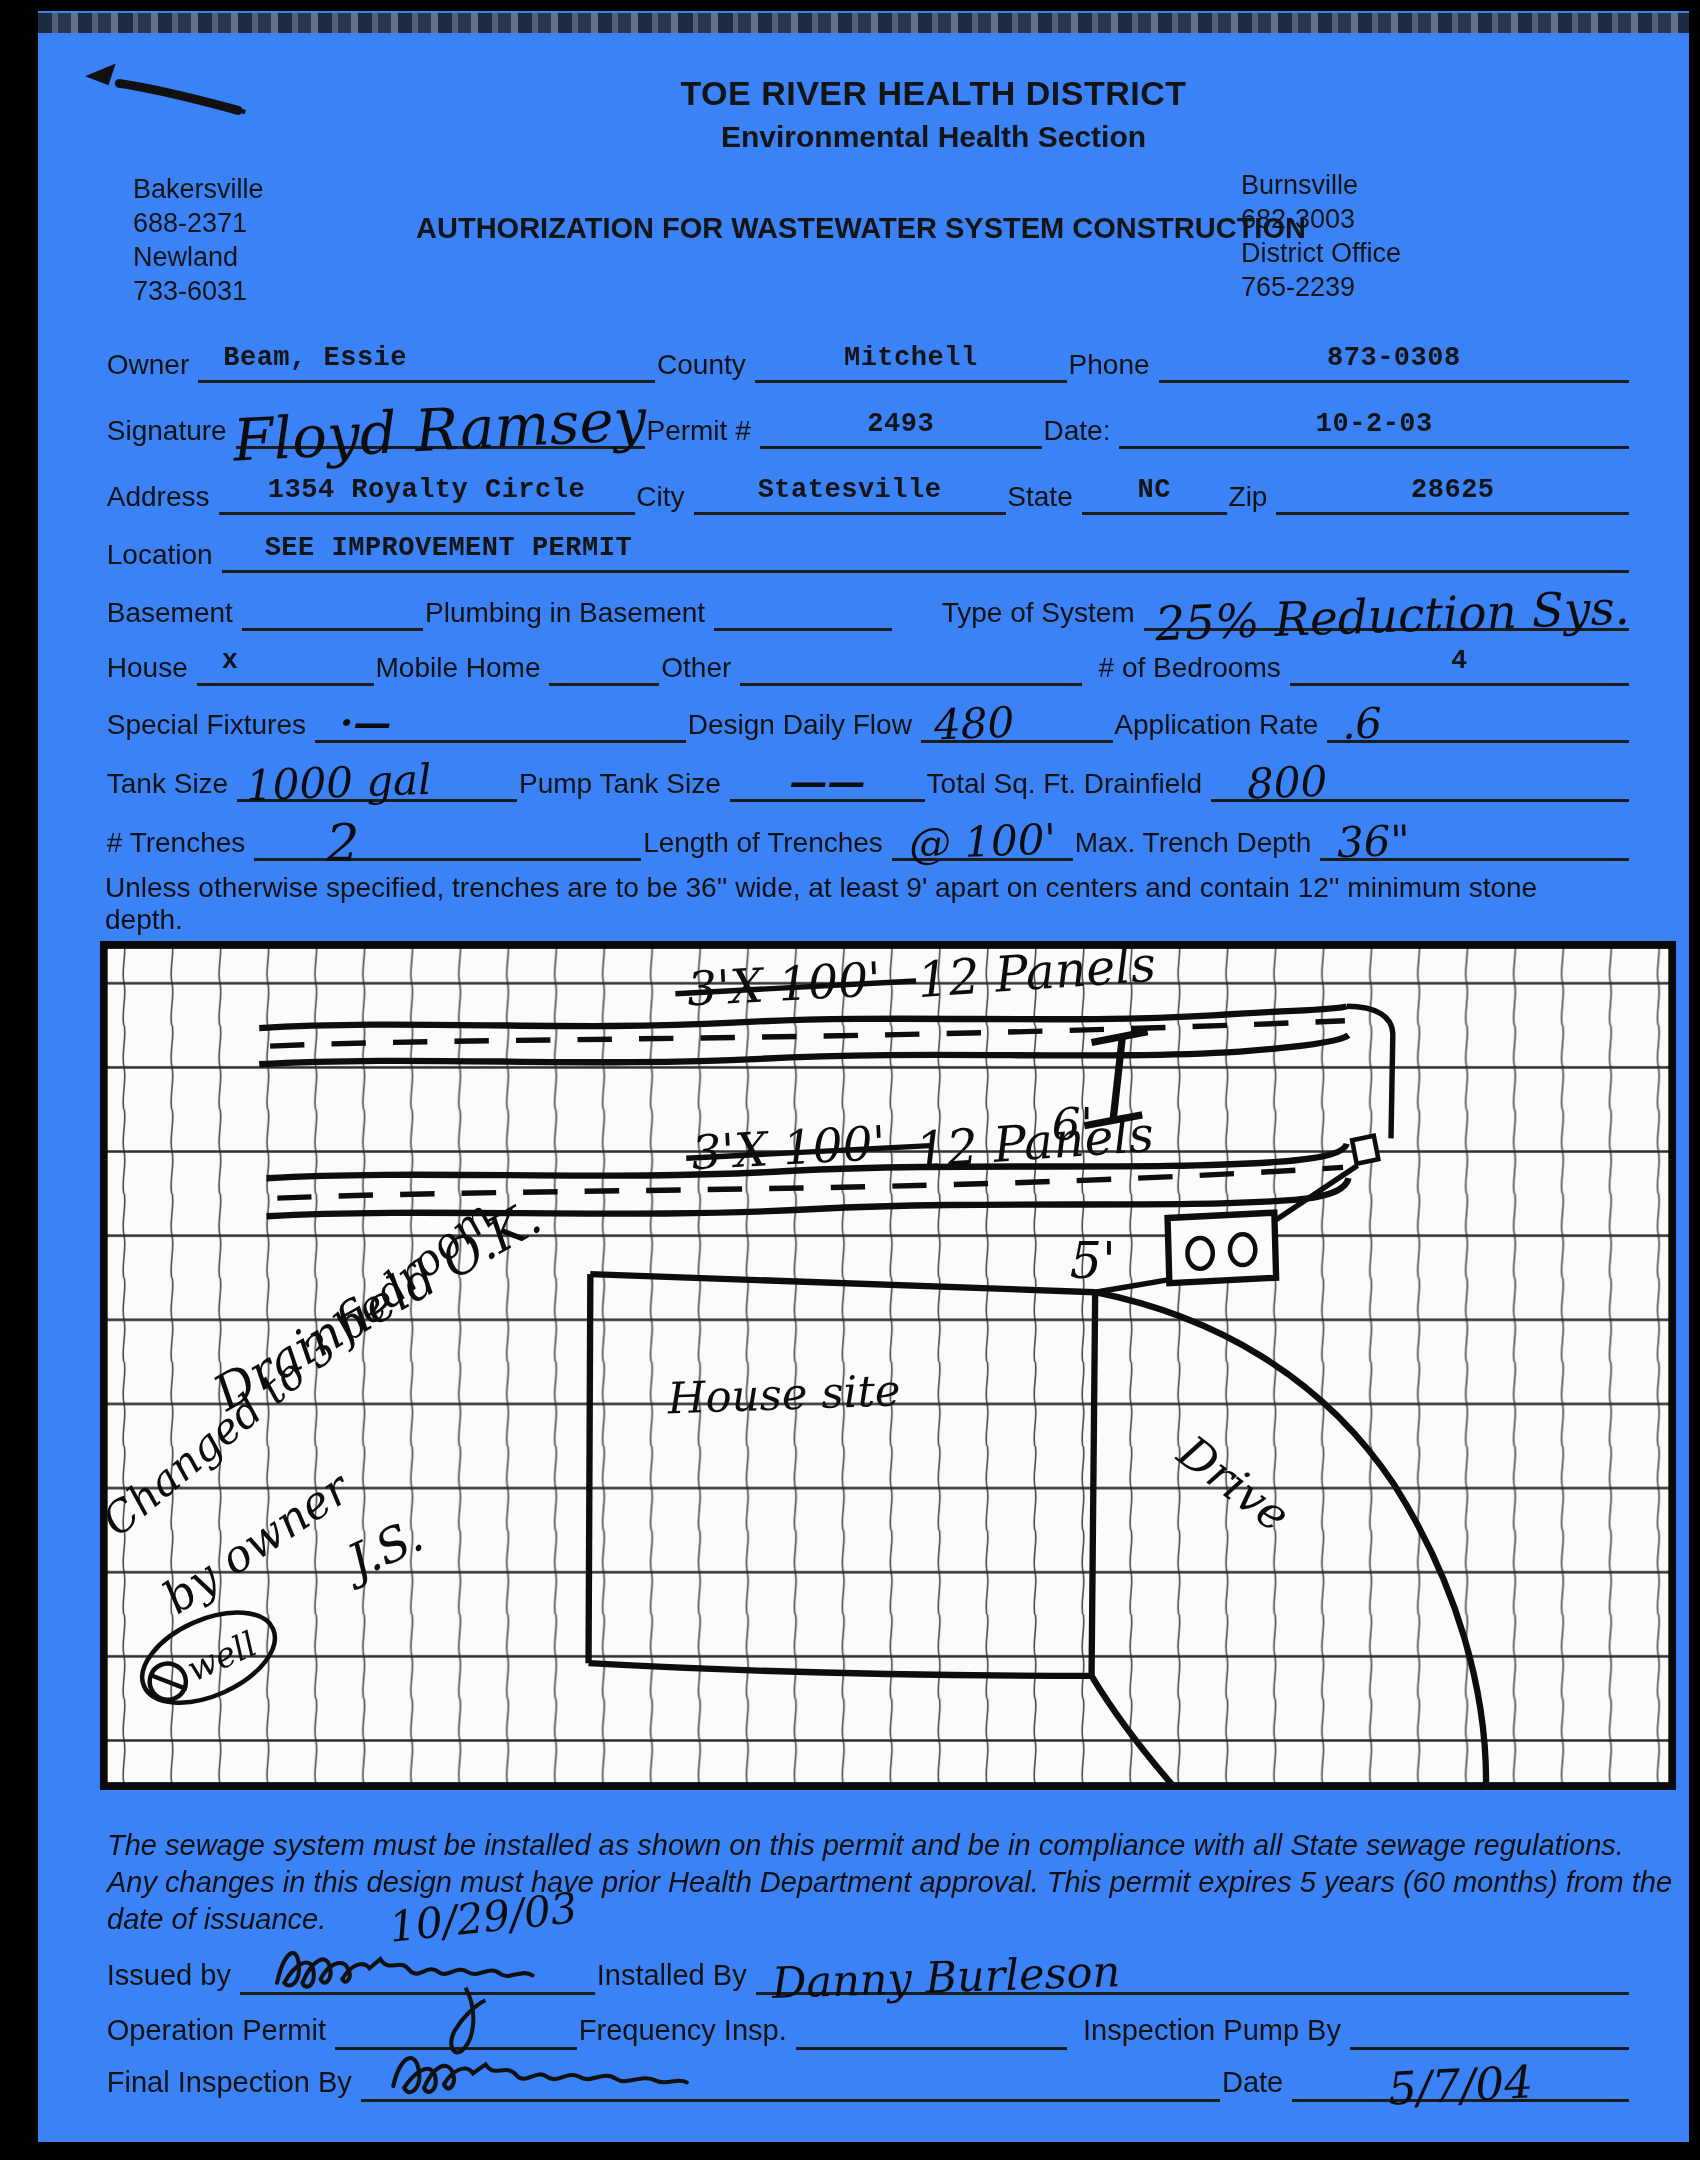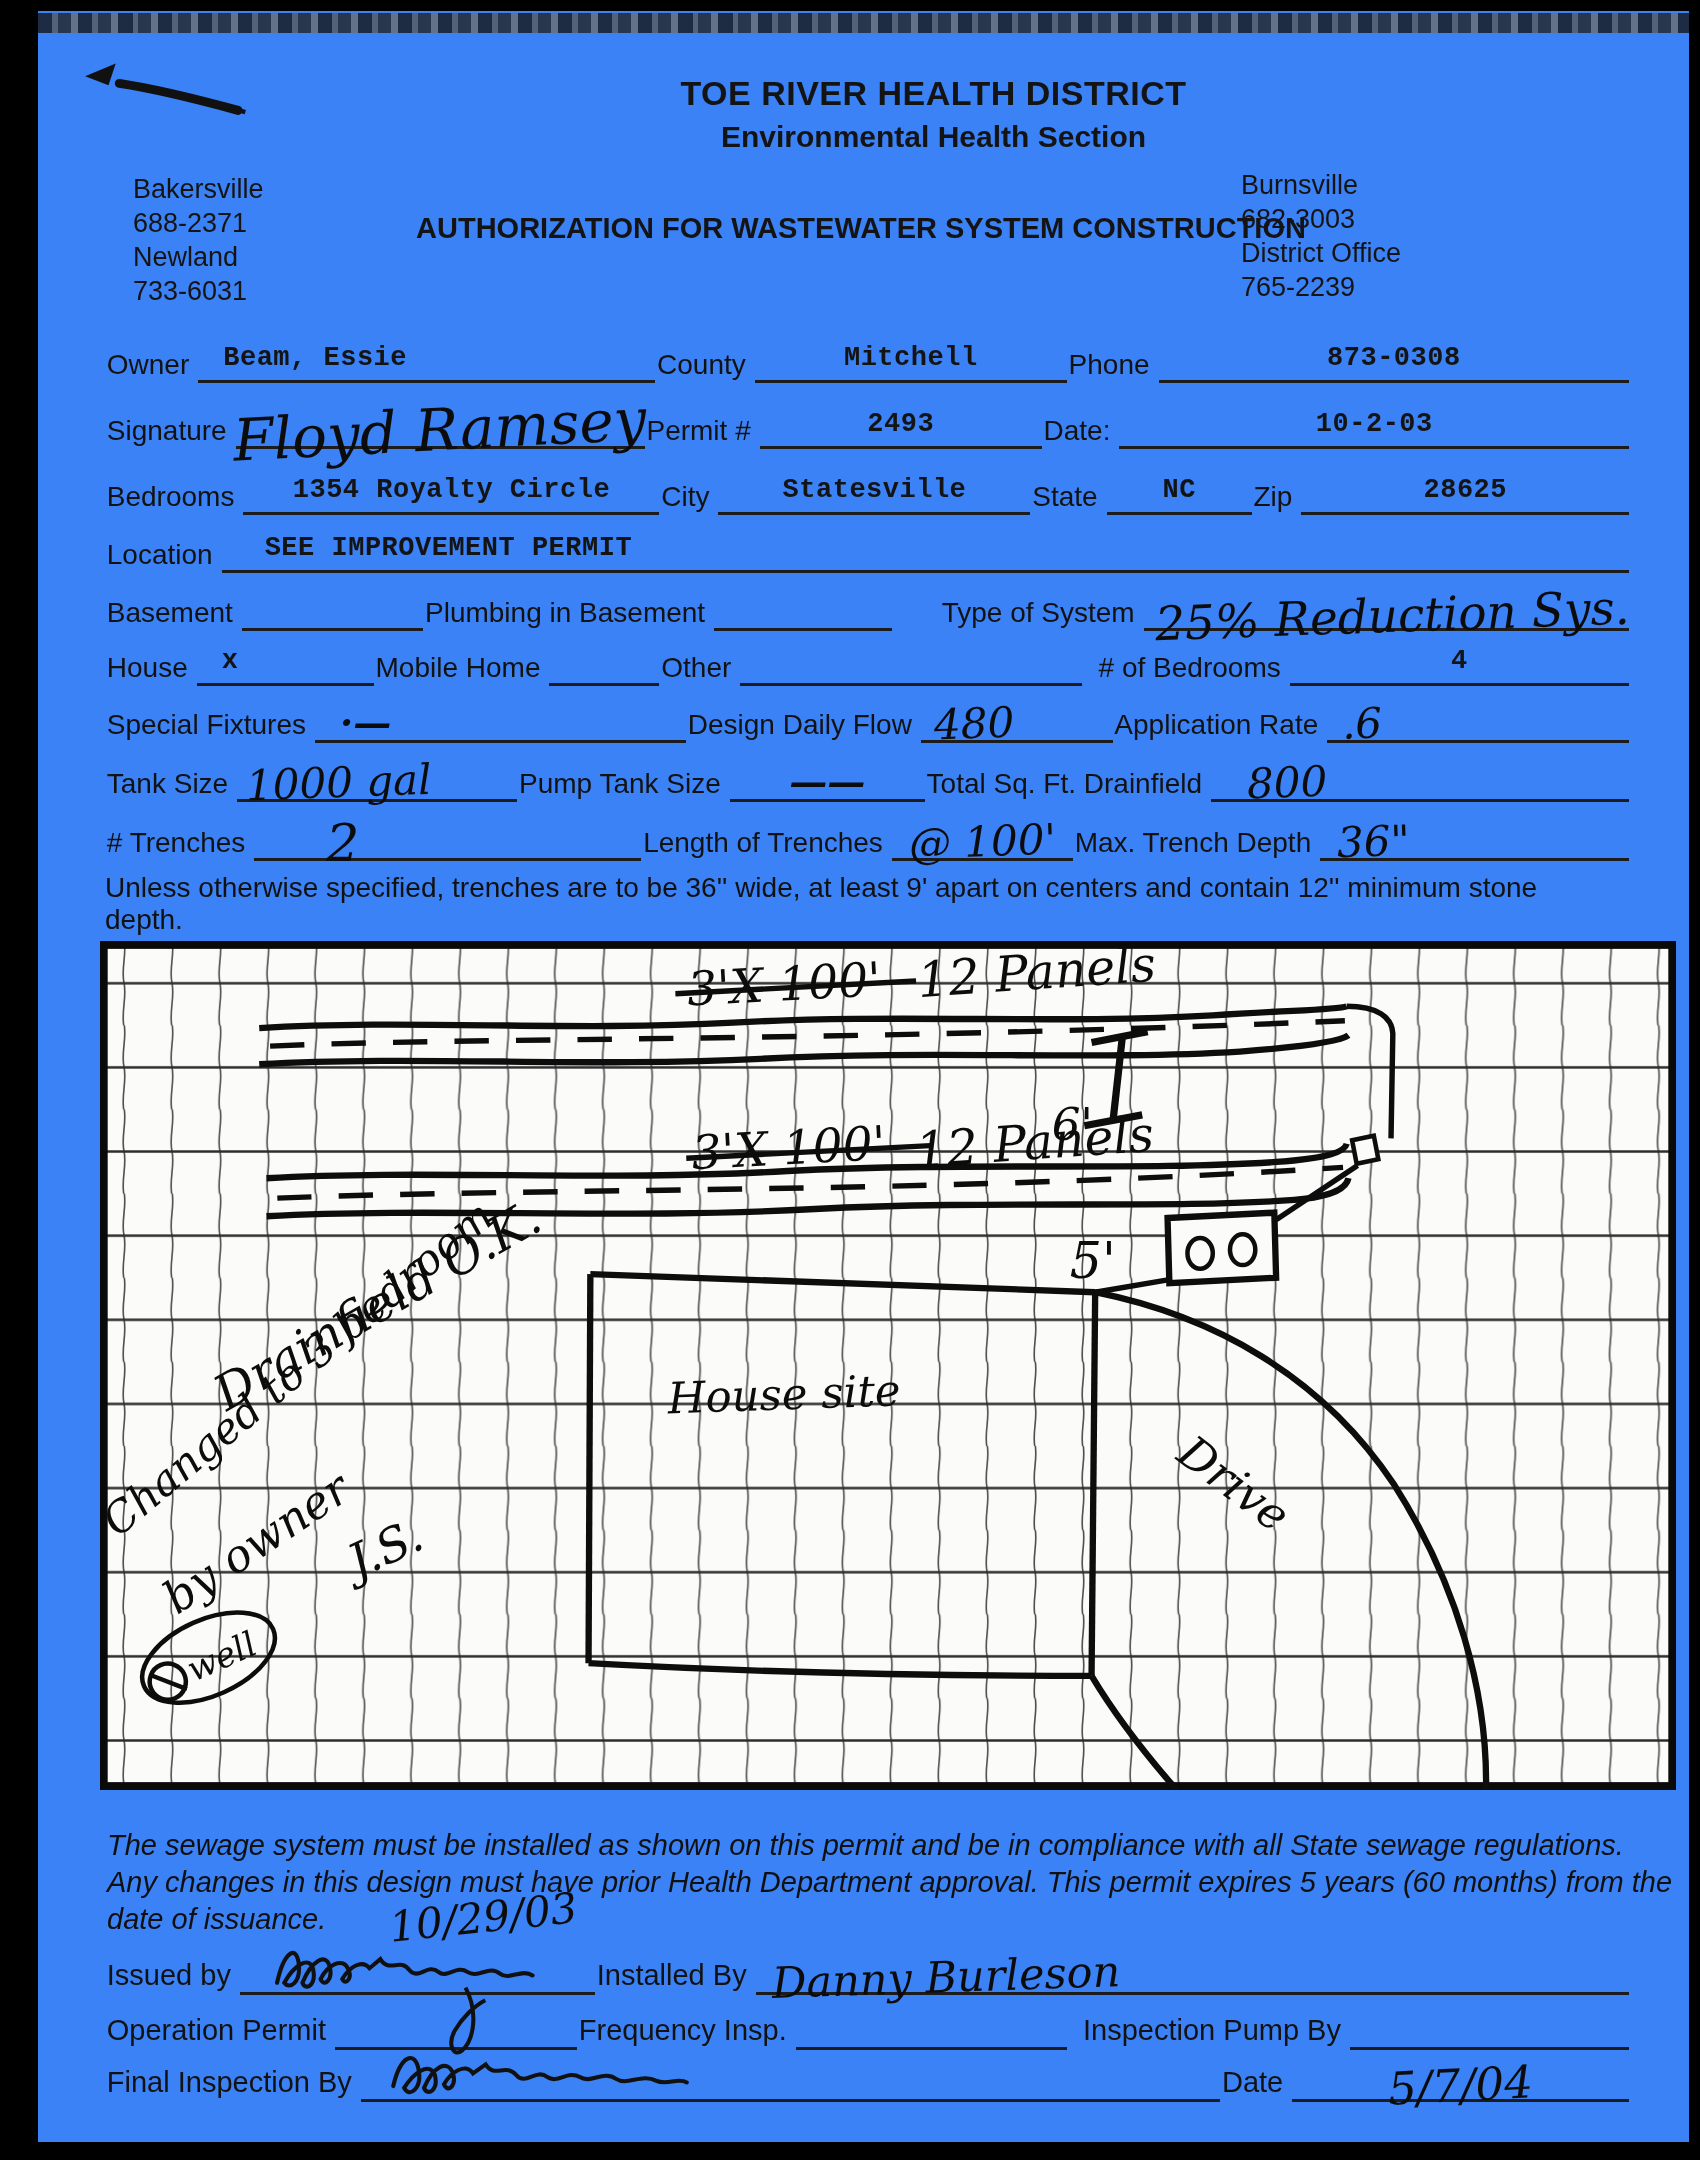--- a/index.html
+++ b/index.html
@@ -97,21 +97,21 @@
     <span class="fld" style="width:282px">
           <span class="typed">2493</span>
         </span>
     <span class="lbl">Date:</span>
     <span class="fld grow">
           <span class="typed">10-2-03</span>
         </span>
   </div>
 
   <div class="row" style="top:450px">
-    <span class="lbl">Bedrooms</span>
+    <span class="lbl">Address</span>
     <span class="fld" style="width:416px">
           <span class="typed">1354 Royalty Circle</span>
         </span>
     <span class="lbl">City</span>
     <span class="fld" style="width:312px">
           <span class="typed">Statesville</span>
         </span>
     <span class="lbl">State</span>
     <span class="fld" style="width:145px">
           <span class="typed">NC</span>

